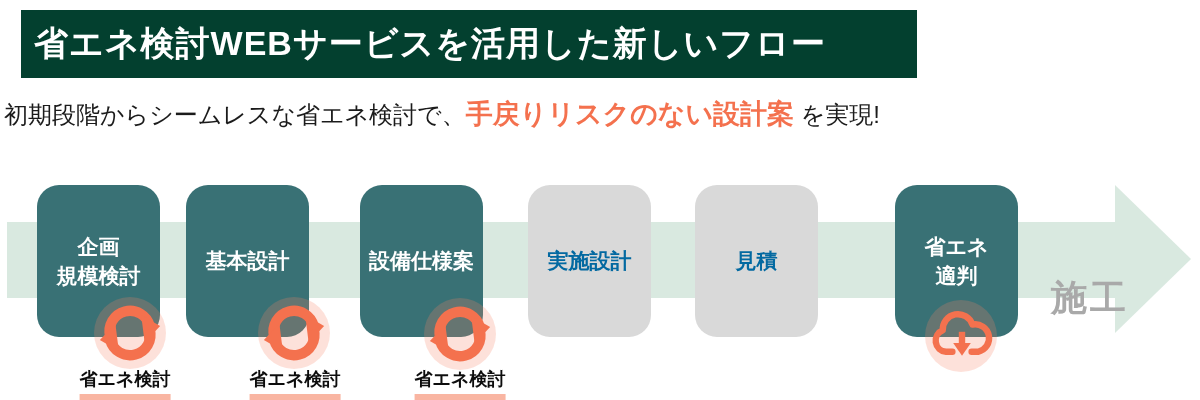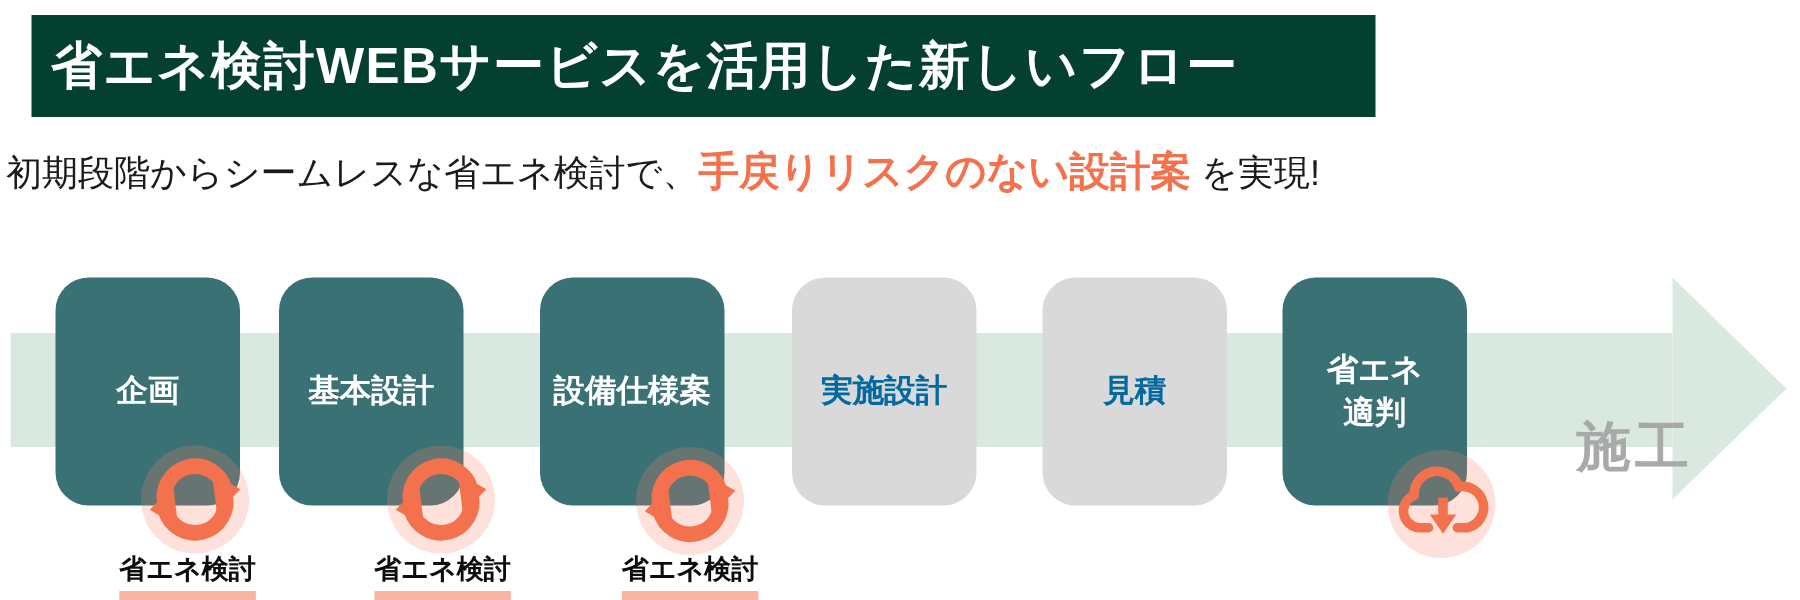--- a/index.html
+++ b/index.html
@@ -37,21 +37,21 @@
     border-left:76px solid var(--arrow-band);
   }
   .step{
     position:absolute;top:185px;width:123px;height:152px;border-radius:22px;
     display:flex;flex-direction:column;align-items:center;justify-content:center;
     text-align:center;font-size:21px;line-height:1.4;z-index:2;
   }
   .step span{display:block;}
   .step.active{background:var(--step-active);color:#ffffff;font-weight:bold;}
   .step.inactive{background:var(--step-inactive);color:#0369a1;font-weight:bold;}
-  .s0{left:37px}.s1{left:186px}.s2{left:360px}.s3{left:528px}.s4{left:695px}.s5{left:855px}
+  .s0{left:37px}.s1{left:186px}.s2{left:360px}.s3{left:528px}.s4{left:695px}.s5{left:895px}
   .construction{
     position:absolute;left:1048px;top:238px;width:84px;text-align:center;
     font-size:36px;font-weight:bold;color:var(--construction-gray);
     letter-spacing:3px;z-index:2;margin-top:36px;
   }
   .icon-wrap{position:absolute;width:72px;height:72px;z-index:3;}
   .icon-wrap .pink-bg{
     position:absolute;inset:0;border-radius:50%;
     background:rgba(246,129,99,0.24);
   }
@@ -75,20 +75,21 @@
 
 <div class="lead">
   <span>初期段階からシームレスな省エネ検討で、</span><span class="hl">手戻りリスクのない設計案</span><span> を実現!</span>
 </div>
 
 <div class="band"></div>
 <div class="arrow-head"></div>
 
 <div class="step active s0">
   <span>企画</span>
+  <span>規模検討</span>
 </div>
 <div class="step active s1">
   <span>基本設計</span>
 </div>
 <div class="step active s2">
   <span>設備仕様案</span>
 </div>
 <div class="step inactive s3">
   <span>実施設計</span>
 </div>

